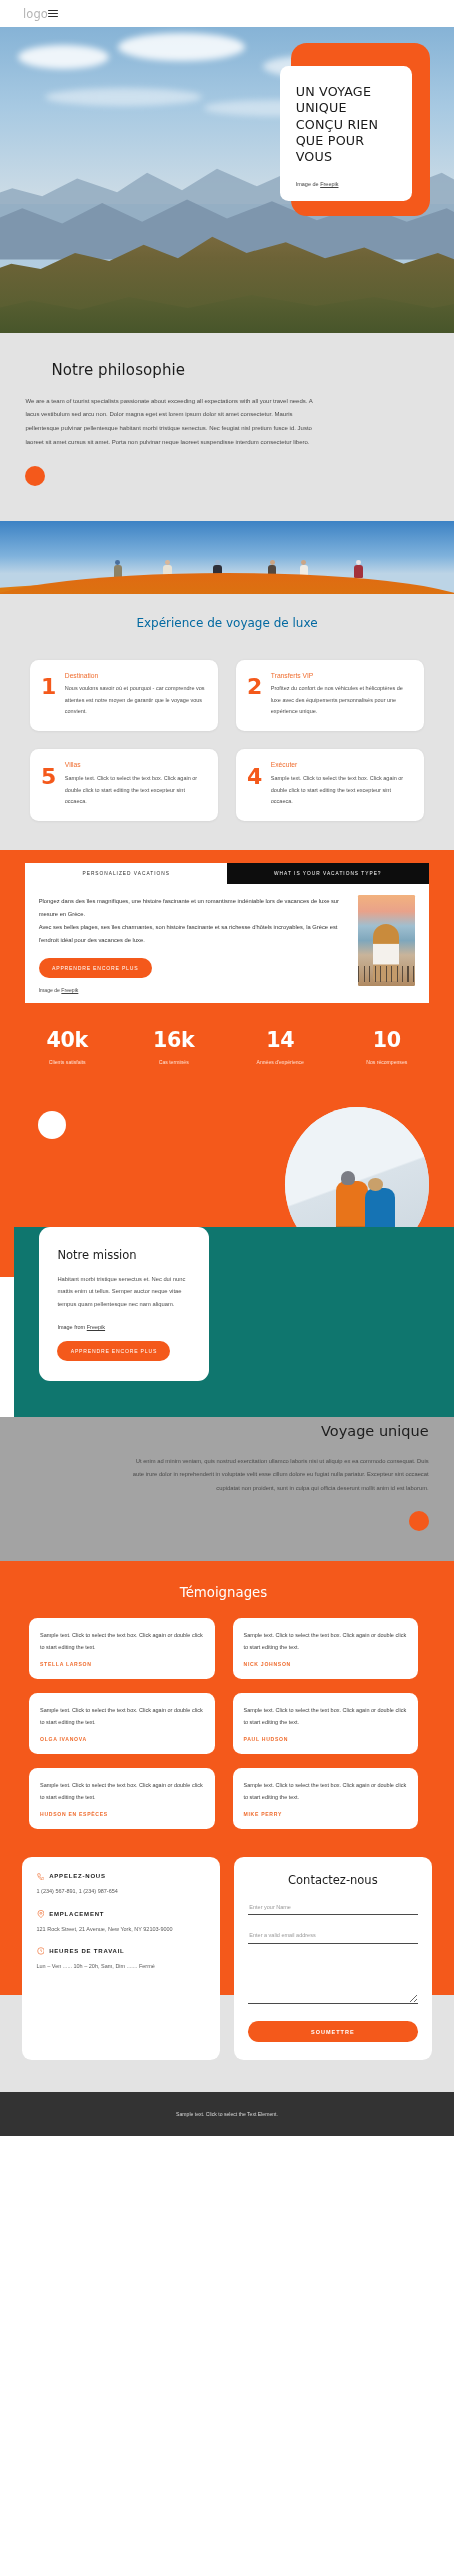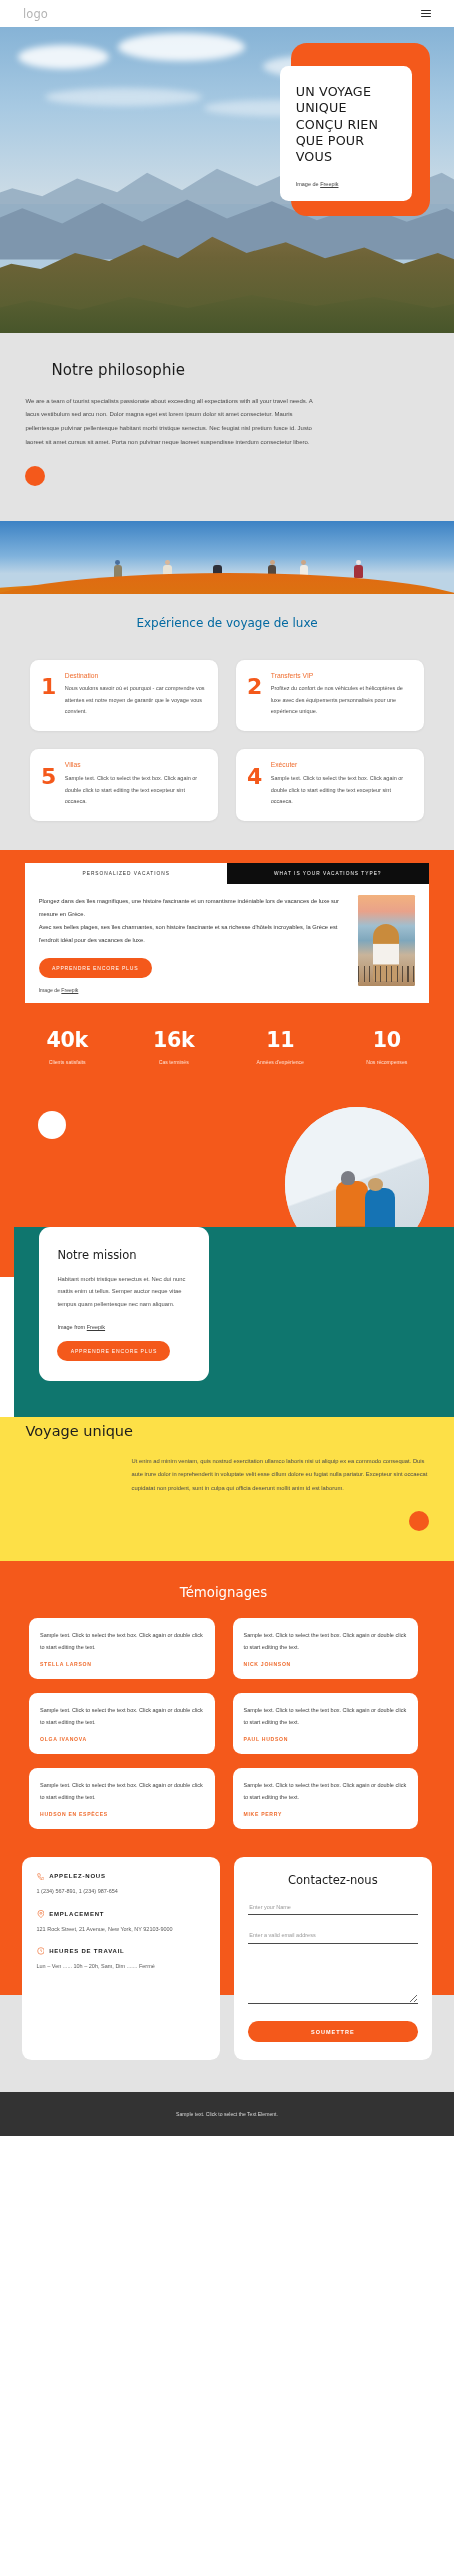--- a/index.html
+++ b/index.html
@@ -13,21 +13,21 @@
     overflow-x: hidden;
   }
   .page { width: 454px; position: relative; }
 
   
   .site-header {
     height: 27px;
     background: #ffffff;
     display: flex;
     align-items: center;
-    justify-content: space-between;
+    justify-content: flex-start;
     padding: 0 23px 0 23px;
   }
   .logo {
     font-size: 11.5px;
     color: #b4b4b4;
     letter-spacing: 0.1px;
     font-family: "DejaVu Sans", sans-serif;
     font-weight: 400;
   }
   .burger { width: 10.3px; display: flex; flex-direction: column; gap: 1.8px; cursor: pointer; }
@@ -253,21 +253,21 @@
   }
   .mission-card h3 {
     font-family: "DejaVu Sans", sans-serif; font-weight: 400;
     font-size: 11.5px; color: #1d1d1d; margin-bottom: 11px;
   }
   .mission-card p { font-size: 5.8px; line-height: 2.2; color: #4d4d4d; }
   .mission-credit { font-size: 5.5px; color: #3a3a3a; margin-top: 13.3px; }
   .mission-credit a { color: #3a3a3a; }
 
   
-  .unique { background: #fde047; padding: 6px 25.4px 30px 25.4px; text-align: left; }
+  .unique { background: #a3a3a3; padding: 6px 25.4px 30px 25.4px; text-align: right; }
   .unique h2 {
     font-family: "DejaVu Sans", sans-serif; font-weight: 400;
     font-size: 14.5px; color: #1d1d1d;
   }
   .unique p {
     margin: 15.7px 0 0 auto; max-width: 297px;
     font-size: 5.8px; line-height: 2.35; color: #4a4a4a;
   }
   .unique .dot-orange { margin-left: auto; margin-top: 15.7px; }
 
@@ -450,21 +450,21 @@
   <section class="stats">
     <div class="stat">
       <div class="stat-value">40k</div>
       <div class="stat-label">Clients satisfaits</div>
     </div>
     <div class="stat">
       <div class="stat-value">16k</div>
       <div class="stat-label">Cas terminés</div>
     </div>
     <div class="stat">
-      <div class="stat-value">11</div>
+      <div class="stat-value">14</div>
       <div class="stat-label">Années d'expérience</div>
     </div>
     <div class="stat">
       <div class="stat-value">10</div>
       <div class="stat-label">Nos récompenses</div>
     </div>
   </section>
 
   <section class="mission-wrap">
     <div class="mission-white-dot"></div>

